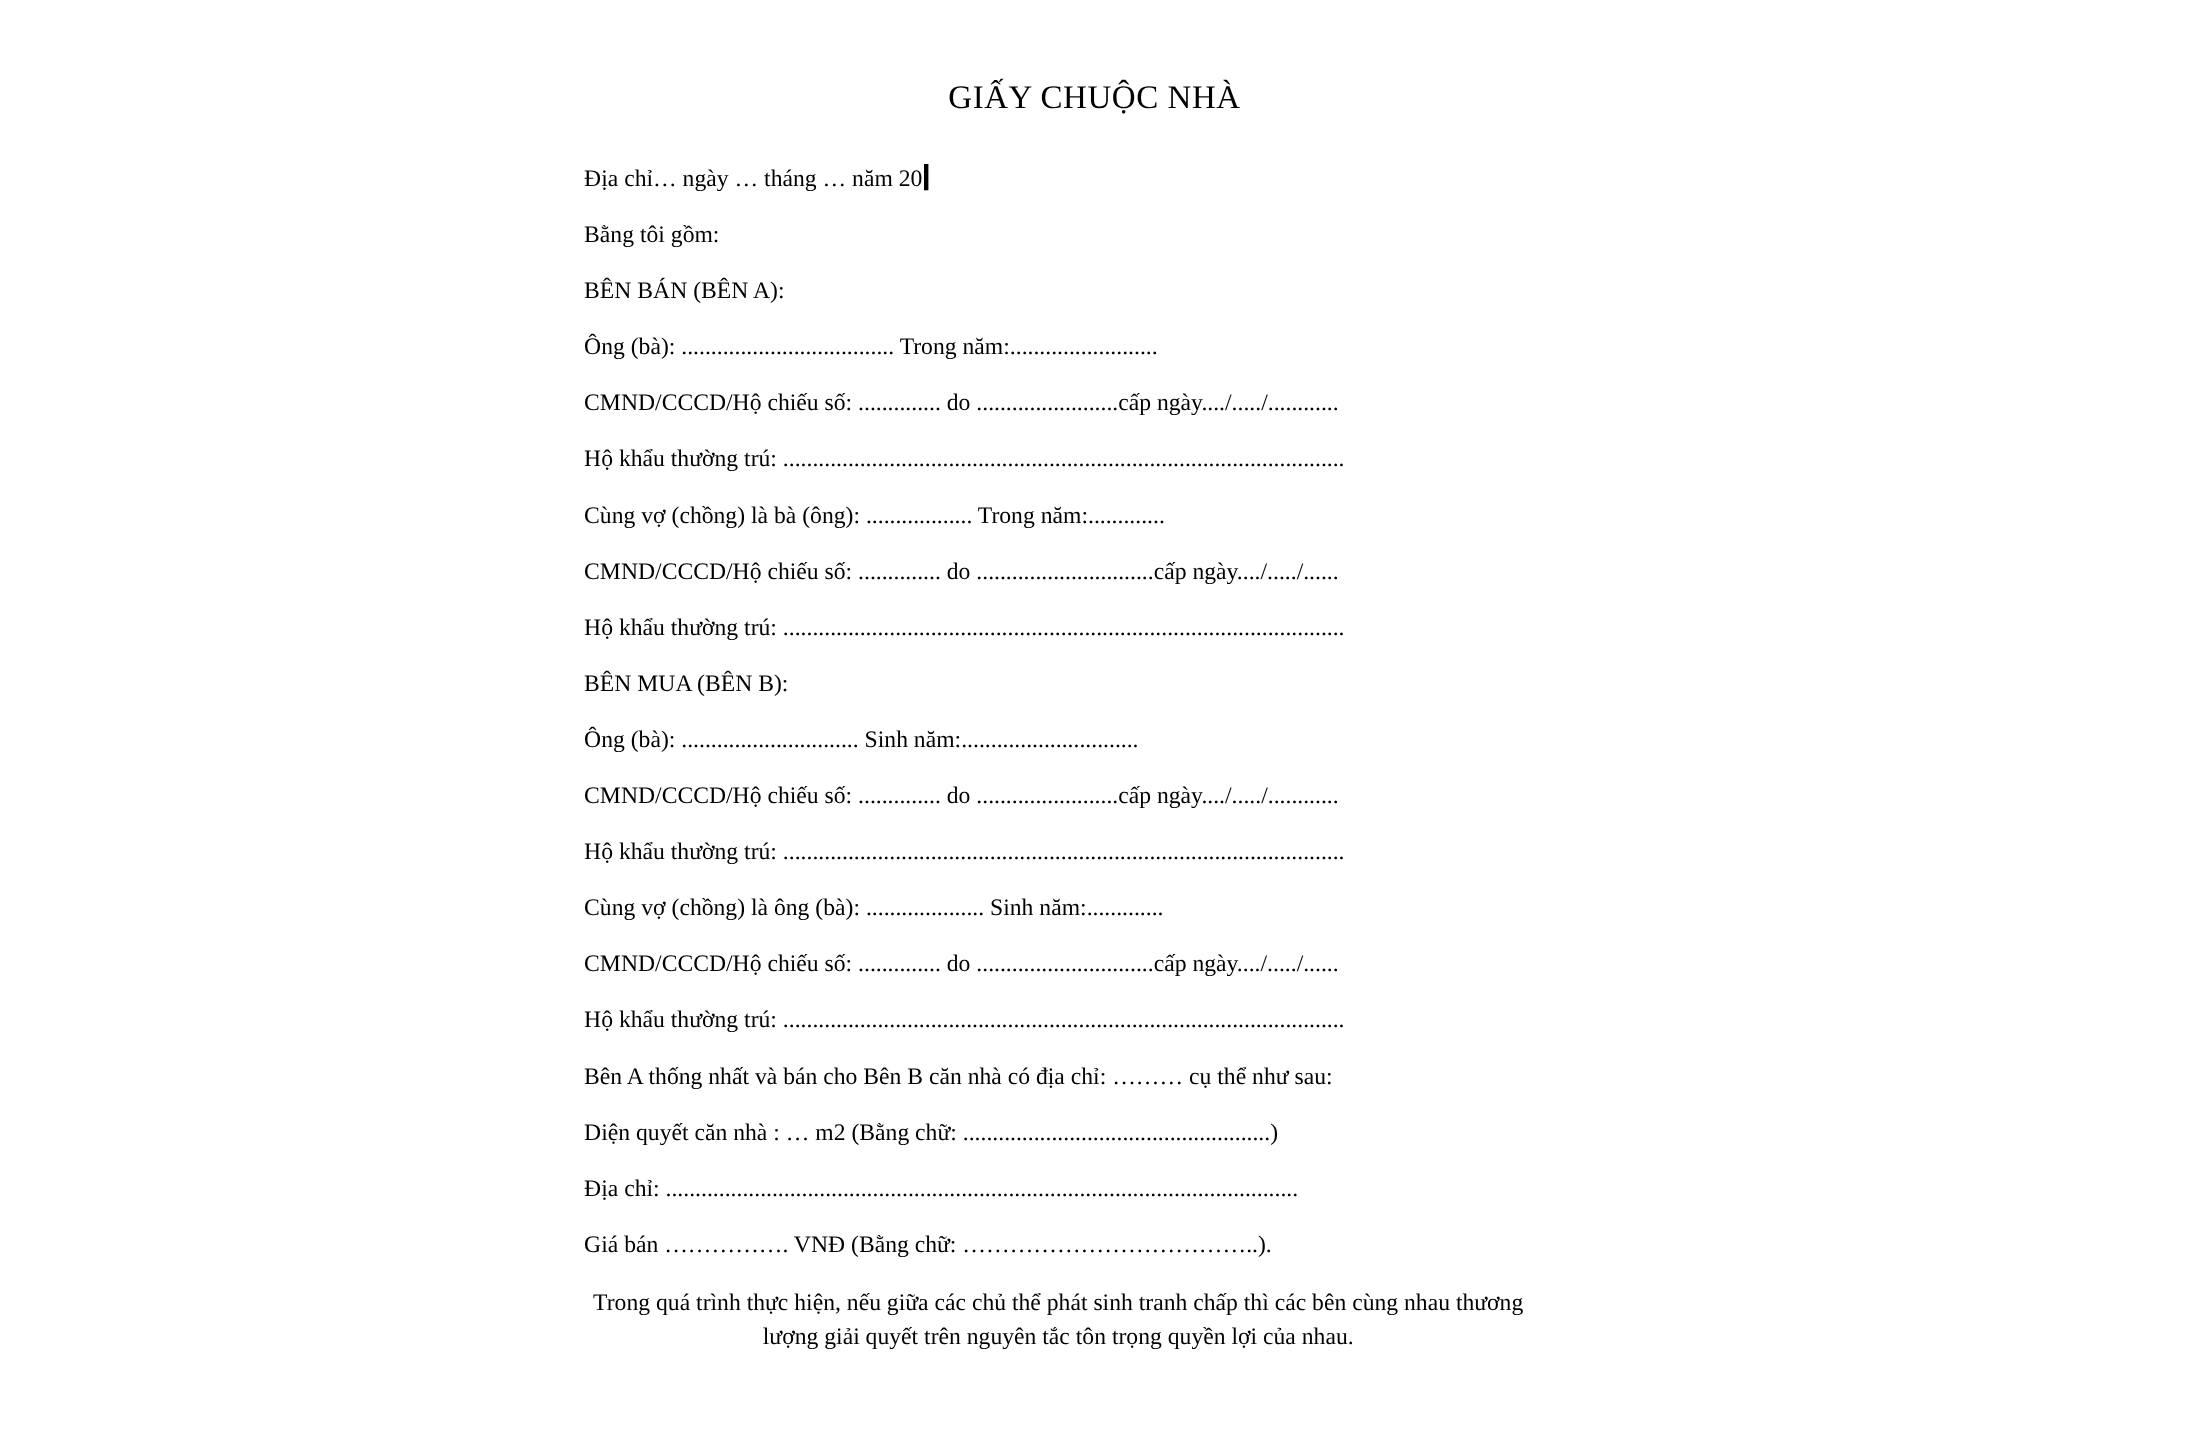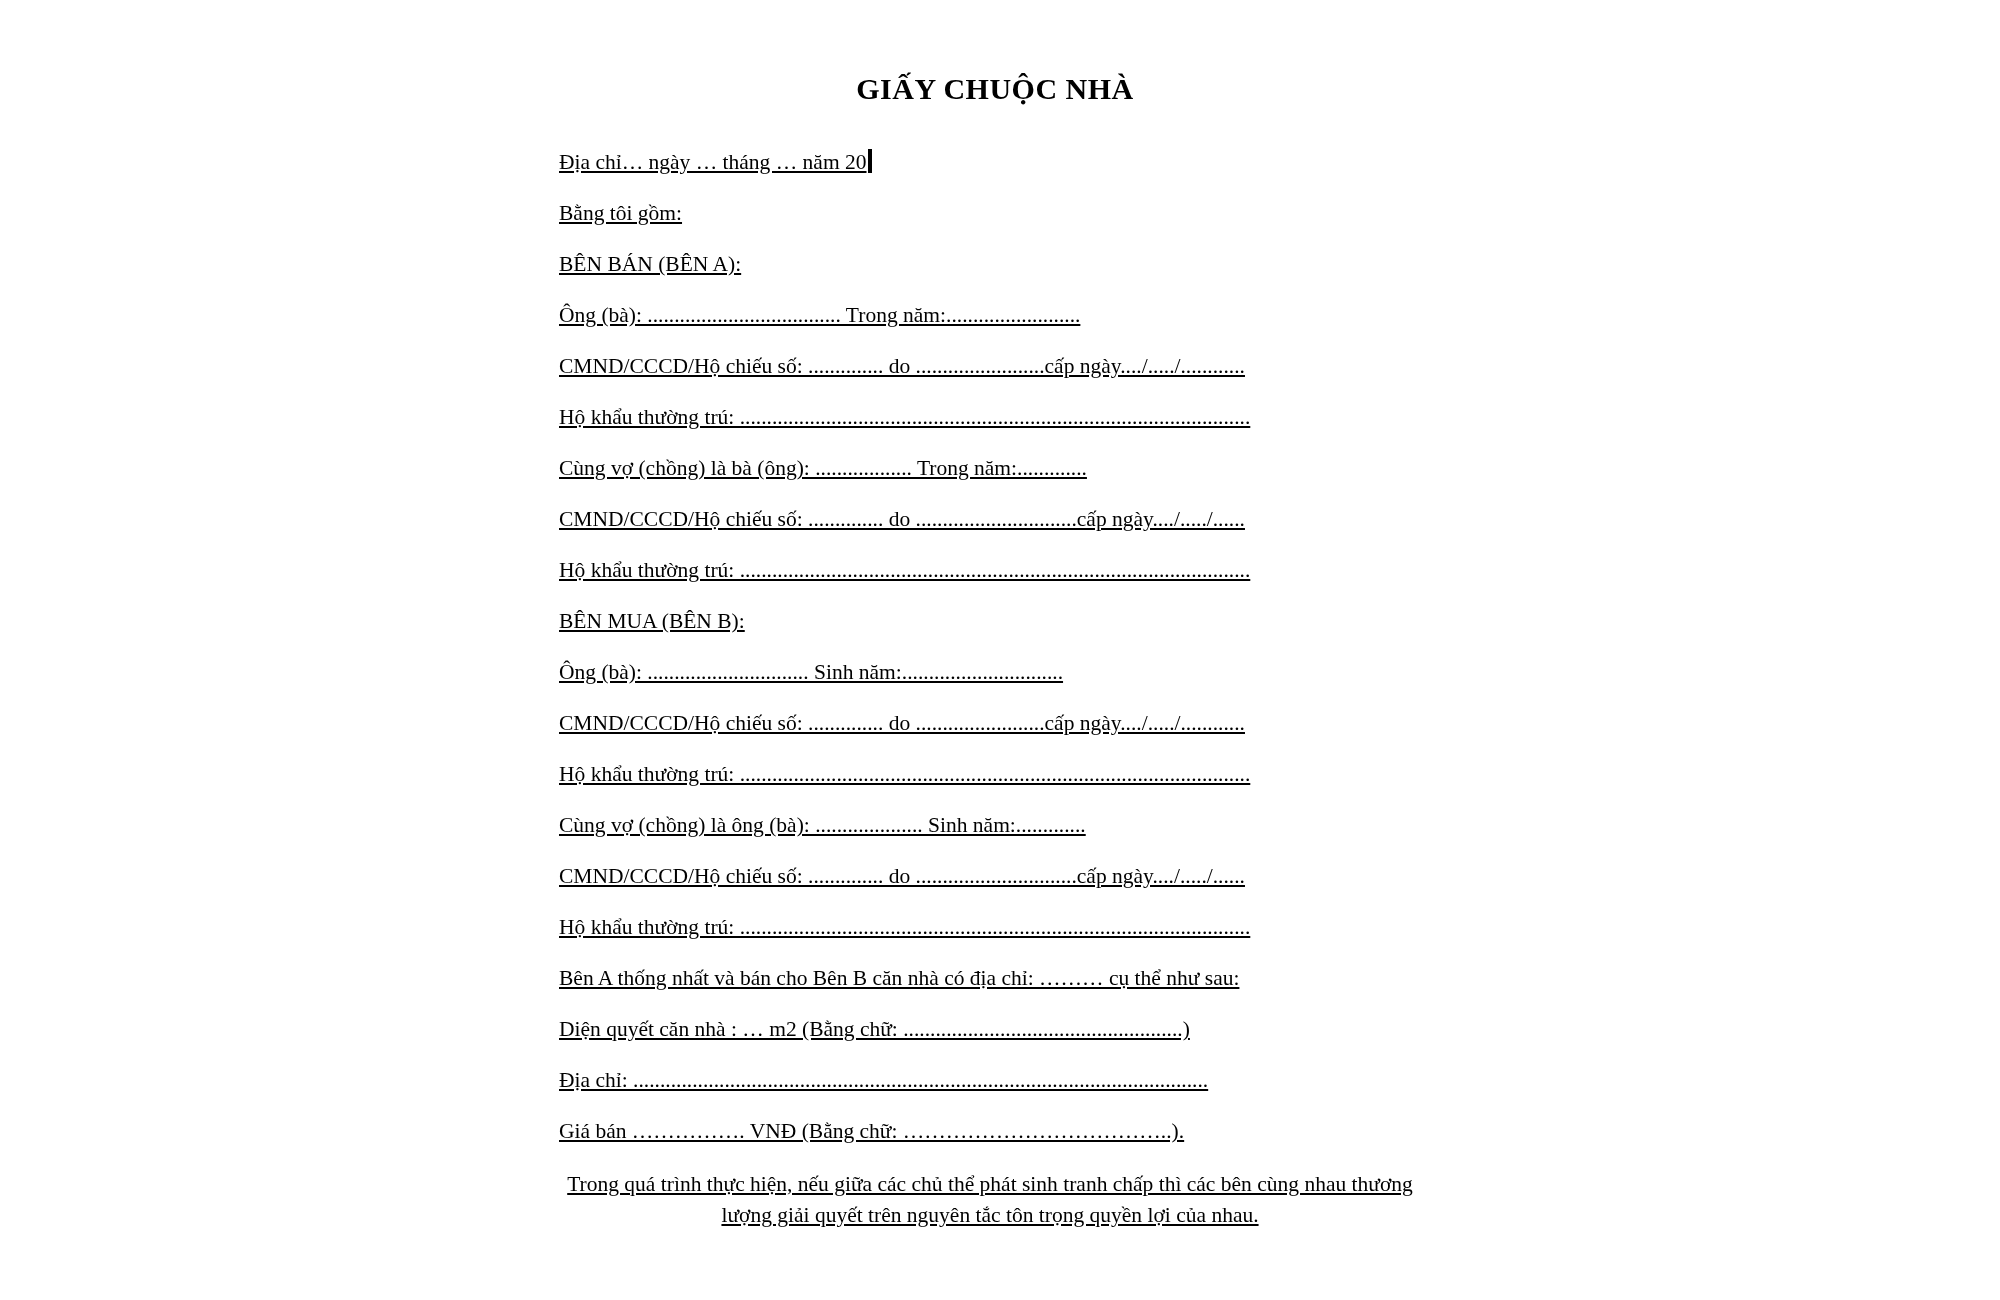--- a/index.html
+++ b/index.html
@@ -23,29 +23,28 @@
   }
   .doc-title {
     position: absolute;
     left: 555px;
     top: 70px;
     width: 880px;
     margin: 0;
     text-align: center;
     font-size: 30px;
     line-height: 38px;
-    font-weight: bold;
+    font-weight: normal;
     letter-spacing: 0.5px;
   }
   .doc-content {
     position: absolute;
-    left: 559px;
+    left: 531px;
     top: 149px;
     width: 920px;
-    text-decoration: underline;
   }
   .doc-content p.line {
     margin: 0 0 24px 0;
     font-size: 21.5px;
     line-height: 27px;
     white-space: nowrap;
     overflow: hidden;
   }
   .doc-content p.para {
     margin: 2px 0 0 0;

